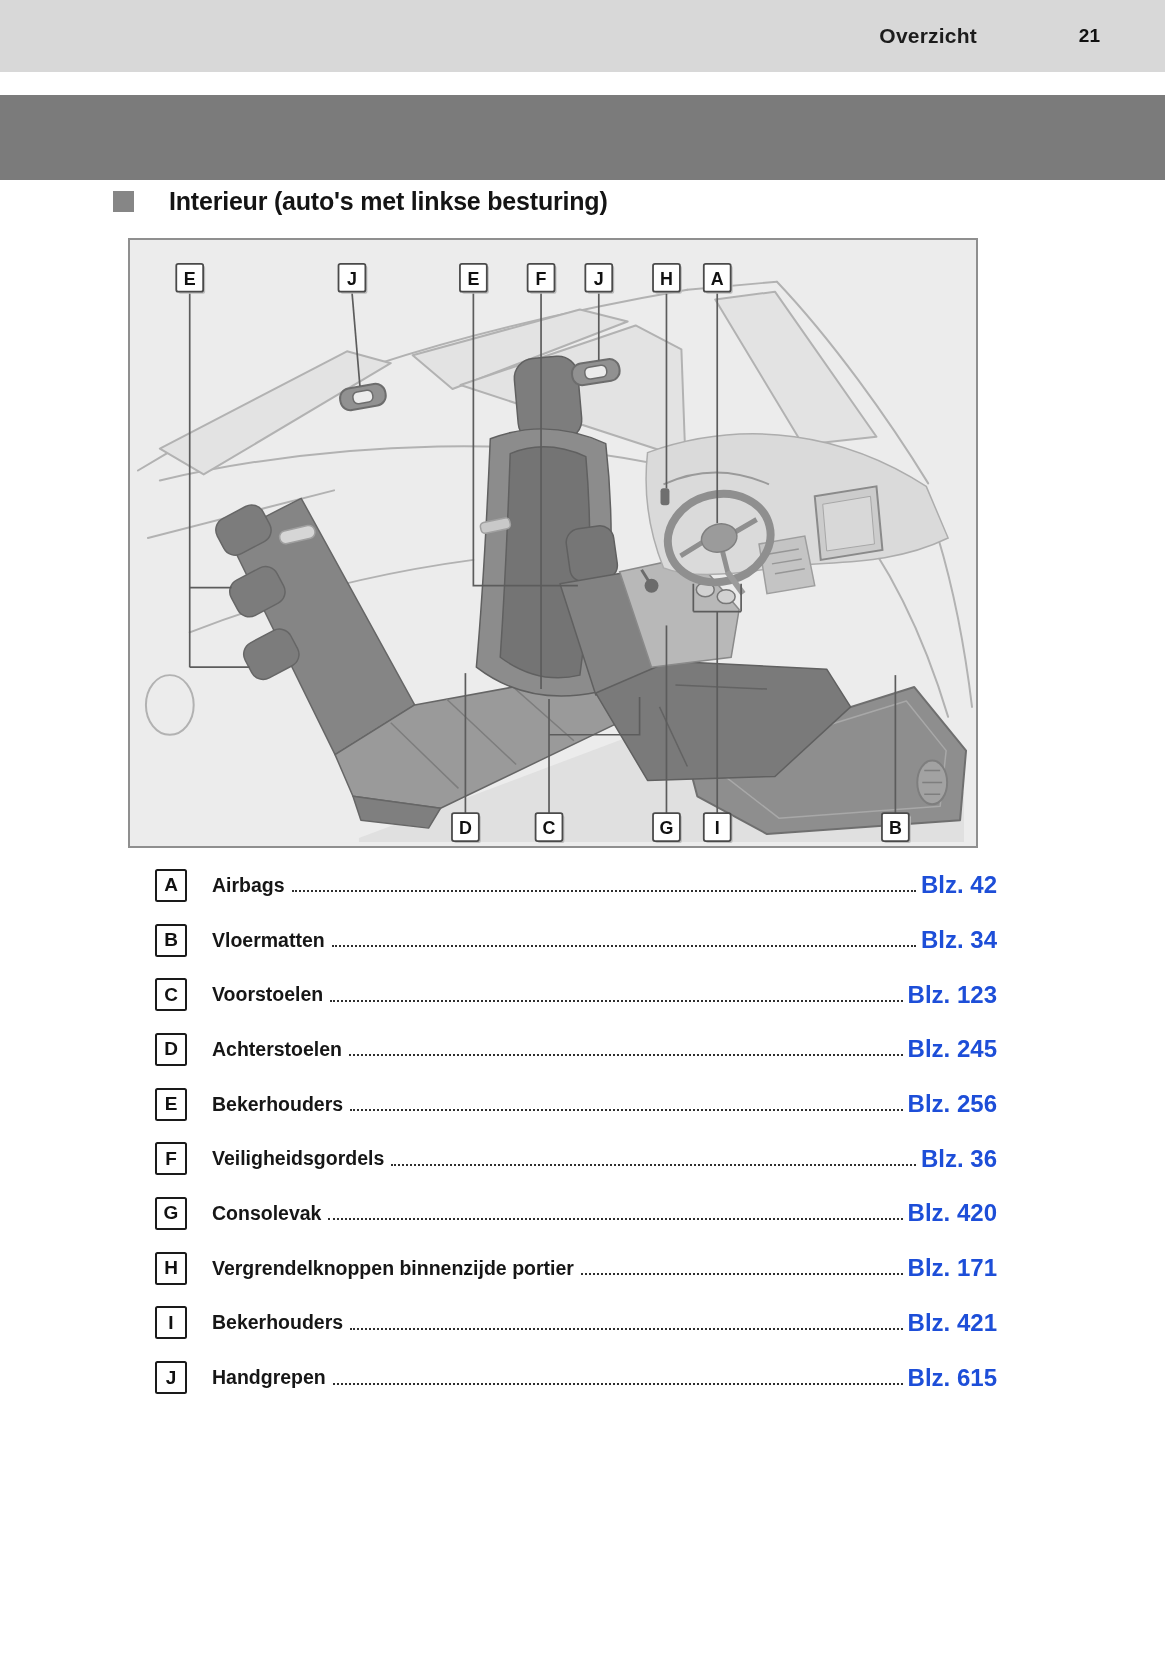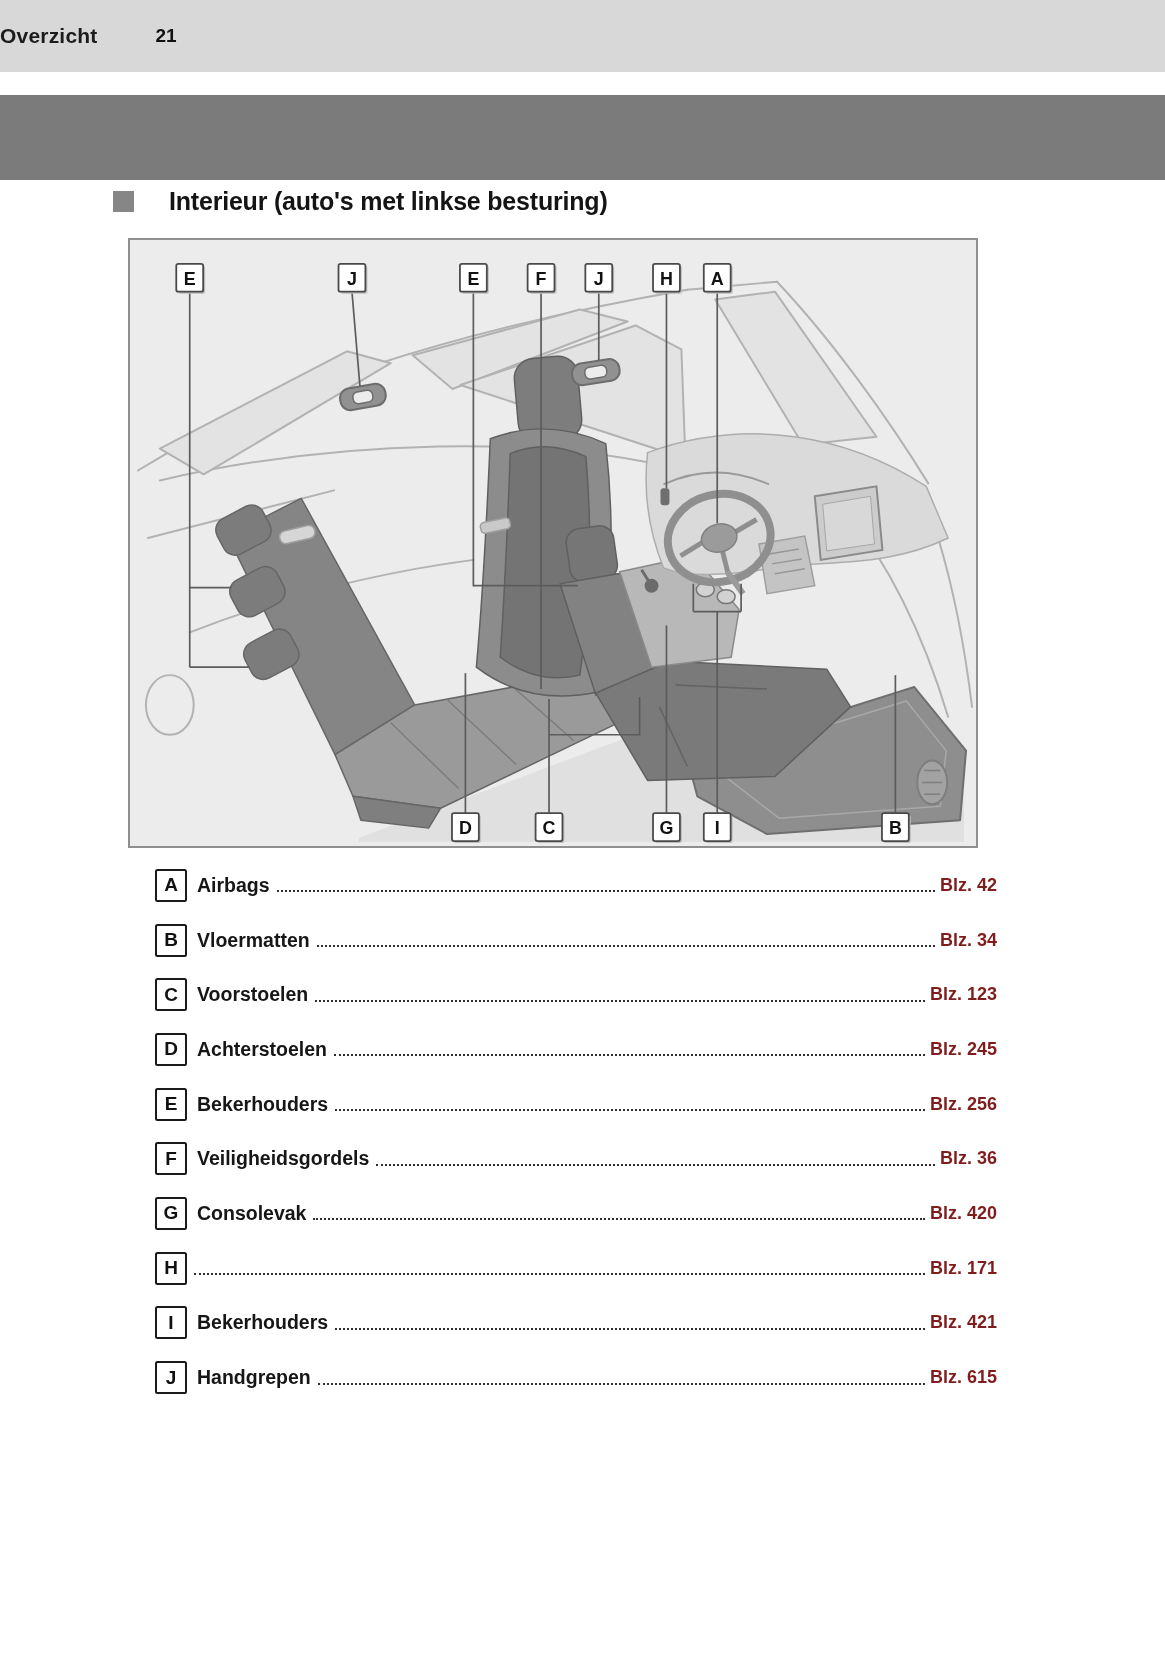--- a/index.html
+++ b/index.html
@@ -3,22 +3,22 @@
 <meta charset="utf-8">
 <style>
   html,body{margin:0;padding:0;}
   body{
     width:1165px;height:1653px;background:#ffffff;position:relative;
     font-family:"Liberation Sans", sans-serif;color:#161616;
     -webkit-font-smoothing:antialiased;
   }
   .page-header{
     position:absolute;left:0;top:0;width:1165px;height:72px;background:#d8d8d8;
-    display:flex;align-items:center;
-    padding-right:40px;box-sizing:border-box;gap:58px;
+    display:flex;align-items:center;justify-content:flex-end;
+    padding-right:65px;box-sizing:border-box;gap:102px;
   }
   .header-section{font-size:21px;font-weight:bold;color:#1c1c1c;letter-spacing:.2px;}
   .header-pagenum{font-size:19px;font-weight:bold;color:#111;}
   .section-banner{
     position:absolute;left:0;top:95px;width:1165px;height:85px;background:#7b7b7b;
   }
   .heading{
     position:absolute;left:113px;top:186px;display:flex;align-items:flex-start;gap:35px;
   }
   .heading-square{width:21px;height:21px;background:#868686;margin-top:5px;flex:0 0 auto;}
@@ -37,27 +37,27 @@
   .legend{
     position:absolute;left:155px;top:858px;width:842px;display:flex;flex-direction:column;
   }
   .legend-row{height:54.7px;display:flex;align-items:center;}
   .key-box{
     width:28px;height:29px;border:2px solid #1a1a1a;background:#fff;border-radius:2.5px;
     display:flex;align-items:center;justify-content:center;
     font-size:19px;font-weight:bold;color:#111;flex:0 0 auto;
   }
   .legend-label{
-    margin-left:10px;font-size:19.5px;font-weight:bold;color:#161616;white-space:nowrap;
+    margin-left:25px;font-size:19.5px;font-weight:bold;color:#161616;white-space:nowrap;
   }
   .dots{
     flex:1;height:0;border-bottom:2.6px dotted #2e2e2e;
     position:relative;top:6px;margin:0 5px 0 7px;min-width:20px;
   }
-  .legend-page{font-size:18px;font-weight:bold;color:#7f1d1d;white-space:nowrap;}
+  .legend-page{font-size:24px;font-weight:bold;color:#1d4ed8;white-space:nowrap;}
 </style>
 </head>
 <body>
 
 <div class="page-header">
   <span class="header-section">Overzicht</span>
   <span class="header-pagenum">21</span>
 </div>
 
 <div class="section-banner"></div>
@@ -279,20 +279,21 @@
     <span class="legend-page">Blz. 36</span>
   </div>
   <div class="legend-row">
     <span class="key-box">G</span>
     <span class="legend-label">Consolevak</span>
     <span class="dots"></span>
     <span class="legend-page">Blz. 420</span>
   </div>
   <div class="legend-row">
     <span class="key-box">H</span>
+    <span class="legend-label">Vergrendelknoppen binnenzijde portier</span>
     <span class="dots"></span>
     <span class="legend-page">Blz. 171</span>
   </div>
   <div class="legend-row">
     <span class="key-box">I</span>
     <span class="legend-label">Bekerhouders</span>
     <span class="dots"></span>
     <span class="legend-page">Blz. 421</span>
   </div>
   <div class="legend-row">

